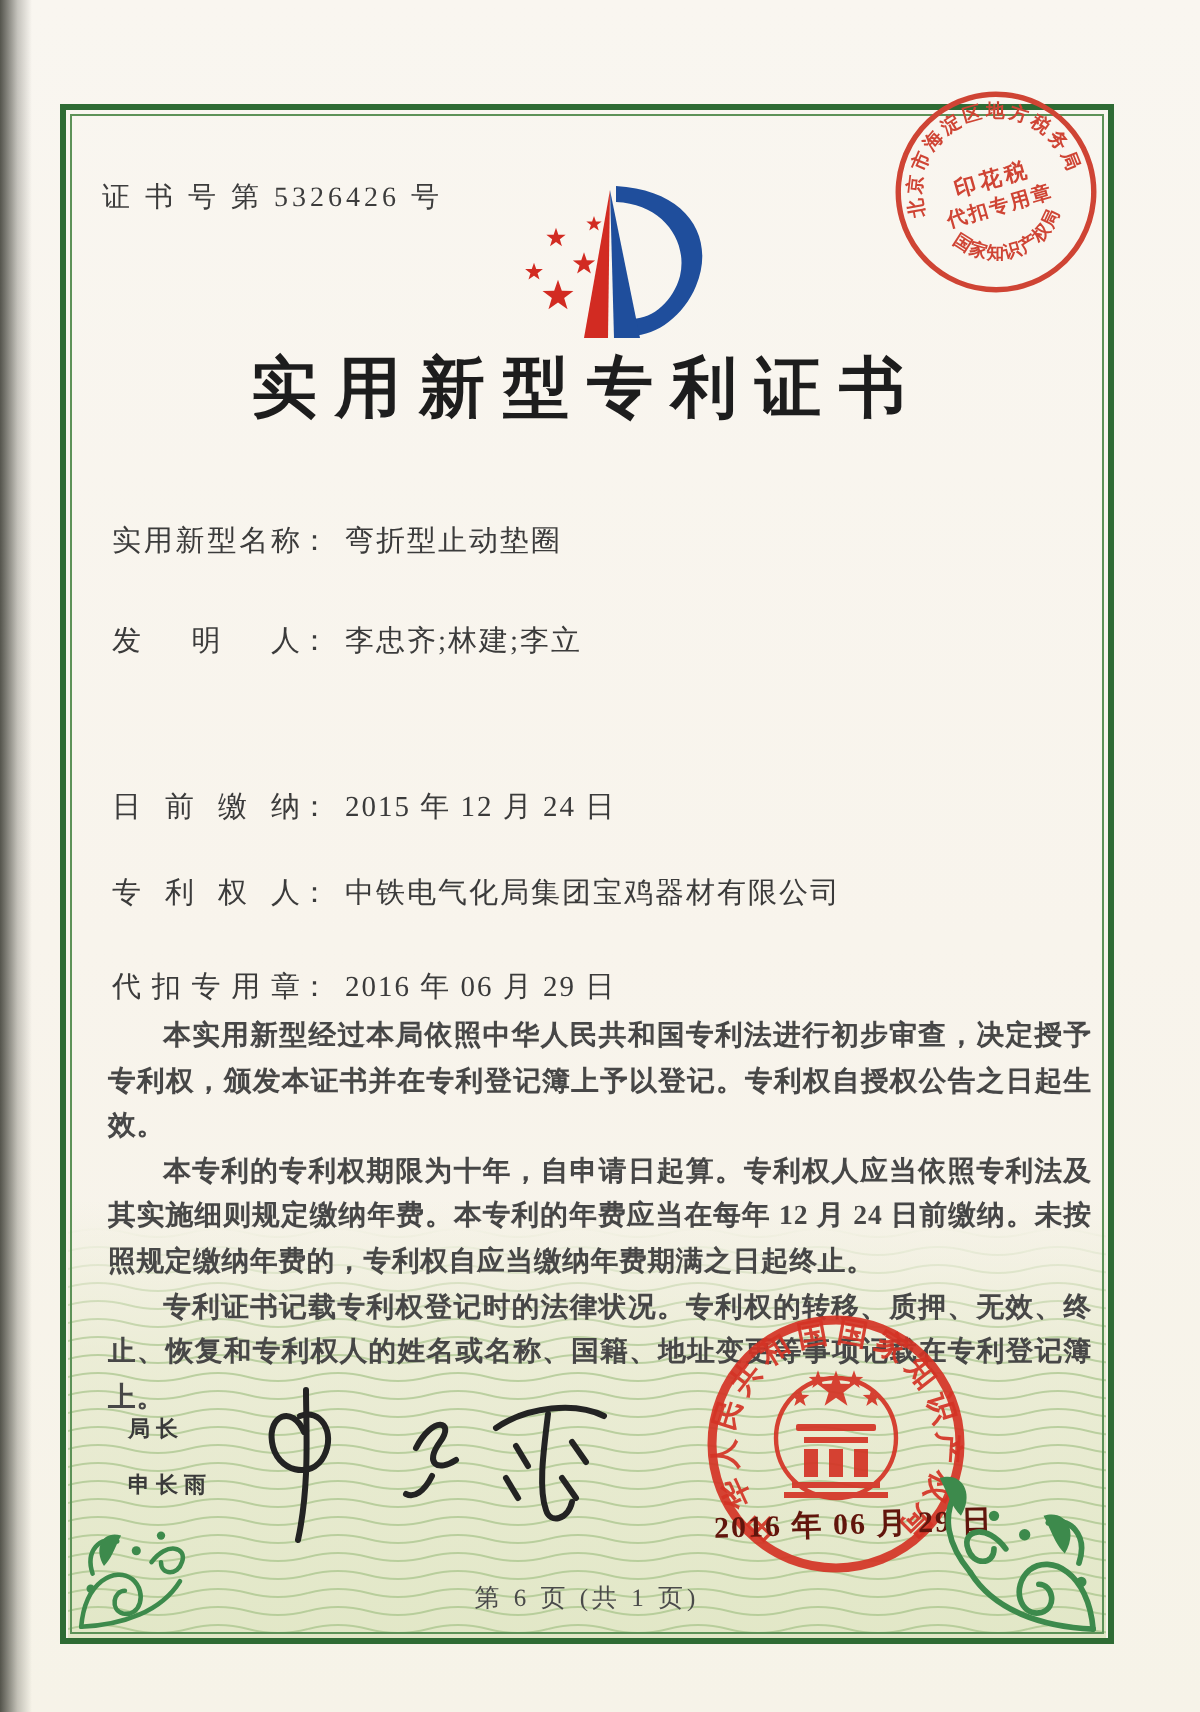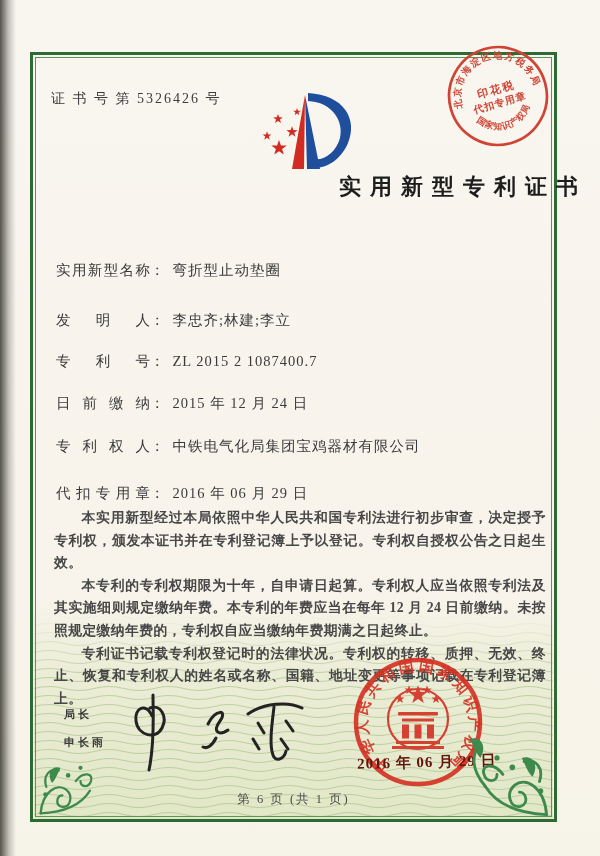--- a/index.html
+++ b/index.html
@@ -11,21 +11,21 @@
   .scan-edge{position:absolute;left:0;top:0;bottom:0;width:16px;
     background:linear-gradient(90deg, rgba(43,44,36,.8), rgba(43,44,36,.25) 55%, rgba(43,44,36,0));}
   .frame{position:absolute;left:30px;top:52px;right:43px;bottom:34px;border:3px solid #2e6b34;background:transparent;}
   .frame-inner{position:absolute;inset:2px;border:1px solid #5d9258;}
   .tint{position:absolute;left:34px;right:47px;top:600px;height:220px;
     background:linear-gradient(180deg, rgba(230,234,206,0) 0%, rgba(226,231,198,.55) 35%, rgba(222,229,193,.85) 100%);}
   .waves{position:absolute;left:34px;right:47px;top:612px;height:208px;opacity:.6;
     -webkit-mask-image:linear-gradient(180deg,transparent,#000 30%);
     mask-image:linear-gradient(180deg,transparent,#000 30%);}
   .certno{position:absolute;left:51px;top:90px;font-size:14px;letter-spacing:2px;color:#3c3c3c;}
-  .title{position:absolute;left:0;right:13px;top:172px;text-align:right;font-size:22px;font-weight:700;
+  .title{position:absolute;left:0;right:13px;top:172px;text-align:center;font-size:33px;font-weight:700;
     letter-spacing:9px;color:#1d1d1d;}
   .frow{position:absolute;left:56px;font-size:14.5px;color:#3b3b3b;white-space:nowrap;}
   .flabel{display:inline-block;width:94px;text-align:justify;text-align-last:justify;}
   .fcolon{margin-right:8px;}
   .fvalue{letter-spacing:1px;}
   .bodytext{position:absolute;left:54px;width:492px;top:507px;font-size:13.8px;line-height:22.6px;
     color:#474747;text-align:justify;letter-spacing:.4px;}
   .bodytext p{margin:0;text-indent:2em;font-weight:bold;}
   .signer{position:absolute;left:64px;top:707px;font-family:"Liberation Sans","DejaVu Sans",sans-serif;
     font-weight:700;font-size:11px;color:#3a3a3a;letter-spacing:3px;}
@@ -97,23 +97,20 @@
   </svg>
 
   <div class="title">实用新型专利证书</div>
 
   <div class="frow" style="top:261px">
     <span class="flabel">实用新型名称</span><span class="fcolon">：</span><span class="fvalue">弯折型止动垫圈</span>
   </div>
   <div class="frow" style="top:311px">
     <span class="flabel">发明人</span><span class="fcolon">：</span><span class="fvalue">李忠齐;林建;李立</span>
   </div>
-  <div class="frow" style="top:352px">
-    <span class="flabel">专利号</span><span class="fcolon">：</span><span class="fvalue">ZL 2015 2 1087400.7</span>
-  </div>
   <div class="frow" style="top:394px">
     <span class="flabel">日前缴纳</span><span class="fcolon">：</span><span class="fvalue">2015 年 12 月 24 日</span>
   </div>
   <div class="frow" style="top:437px">
     <span class="flabel">专利权人</span><span class="fcolon">：</span><span class="fvalue">中铁电气化局集团宝鸡器材有限公司</span>
   </div>
   <div class="frow" style="top:484px">
     <span class="flabel">代扣专用章</span><span class="fcolon">：</span><span class="fvalue">2016 年 06 月 29 日</span>
   </div>
 

